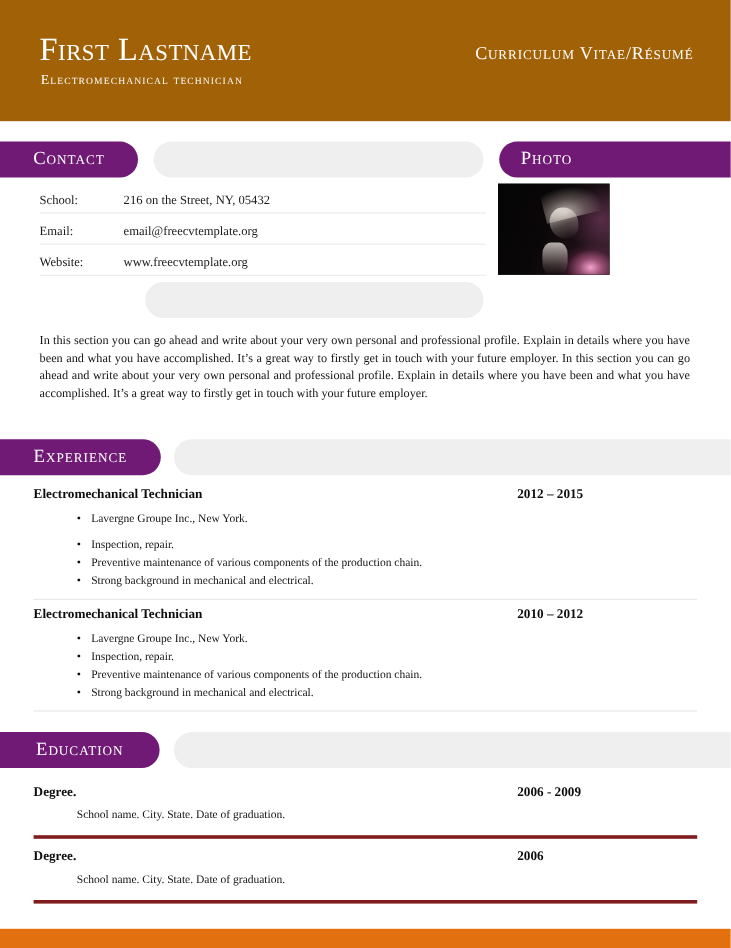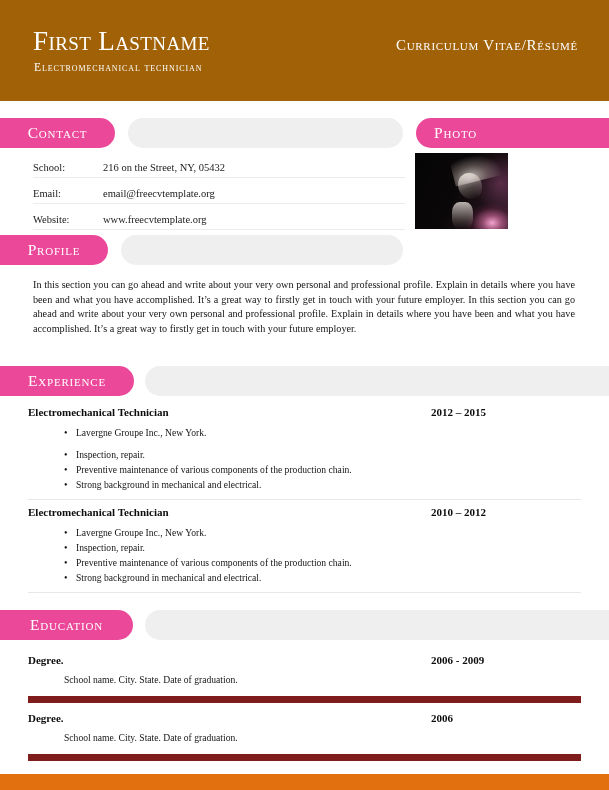--- a/index.html
+++ b/index.html
@@ -60,21 +60,21 @@
 
   
   .section-bar {
     position: absolute;
     height: 30px;
   }
   .tab {
     position: absolute;
     left: 0; top: 0;
     height: 30px;
-    background: #ec4899;
+    background: #701a75;
     border-radius: 0 15px 15px 0;
     color: #ffffff;
     font-size: 15.5px;
     font-variant: small-caps;
     letter-spacing: 0.8px;
     display: flex;
     align-items: center;
     justify-content: center;
     padding: 0 16px 1px 16px;
   }
@@ -239,21 +239,21 @@
   .edu-list {
     position: absolute;
     left: 0; top: 645px;
     width: 609px;
   }
   .edu-entry {
     position: relative;
     margin: 0 28px;
     padding-top: 9px;
     padding-bottom: 9px;
-    border-bottom: 7px solid #7f1d1d;
+    border-bottom: 3px solid #7f1d1d;
   }
   .edu-head {
     display: flex;
     justify-content: space-between;
     align-items: baseline;
   }
   .edu-degree {
     font-size: 11px;
     font-weight: bold;
     color: #0d0d0d;
@@ -318,21 +318,20 @@
   </div>
   <div class="photo-frame">
     <div class="photo-img">
       <div class="photo-hair"></div>
       <div class="photo-face"></div>
       <div class="photo-neck"></div>
     </div>
   </div>
 
   <div class="section-bar" id="profile-bar">
-    <div class="tab">Profile</div>
     <div class="greybar"></div>
   </div>
   <div class="profile-text">In this section you can go ahead and write about your very own personal and professional profile. Explain in details where you have been and what you have accomplished. It’s a great way to firstly get in touch with your future employer. In this section you can go ahead and write about your very own personal and professional profile. Explain in details where you have been and what you have accomplished. It’s a great way to firstly get in touch with your future employer.</div>
 
   <div class="section-bar" id="experience-bar">
     <div class="tab">Experience</div>
     <div class="greybar"></div>
   </div>
 
   <div class="exp-list">

